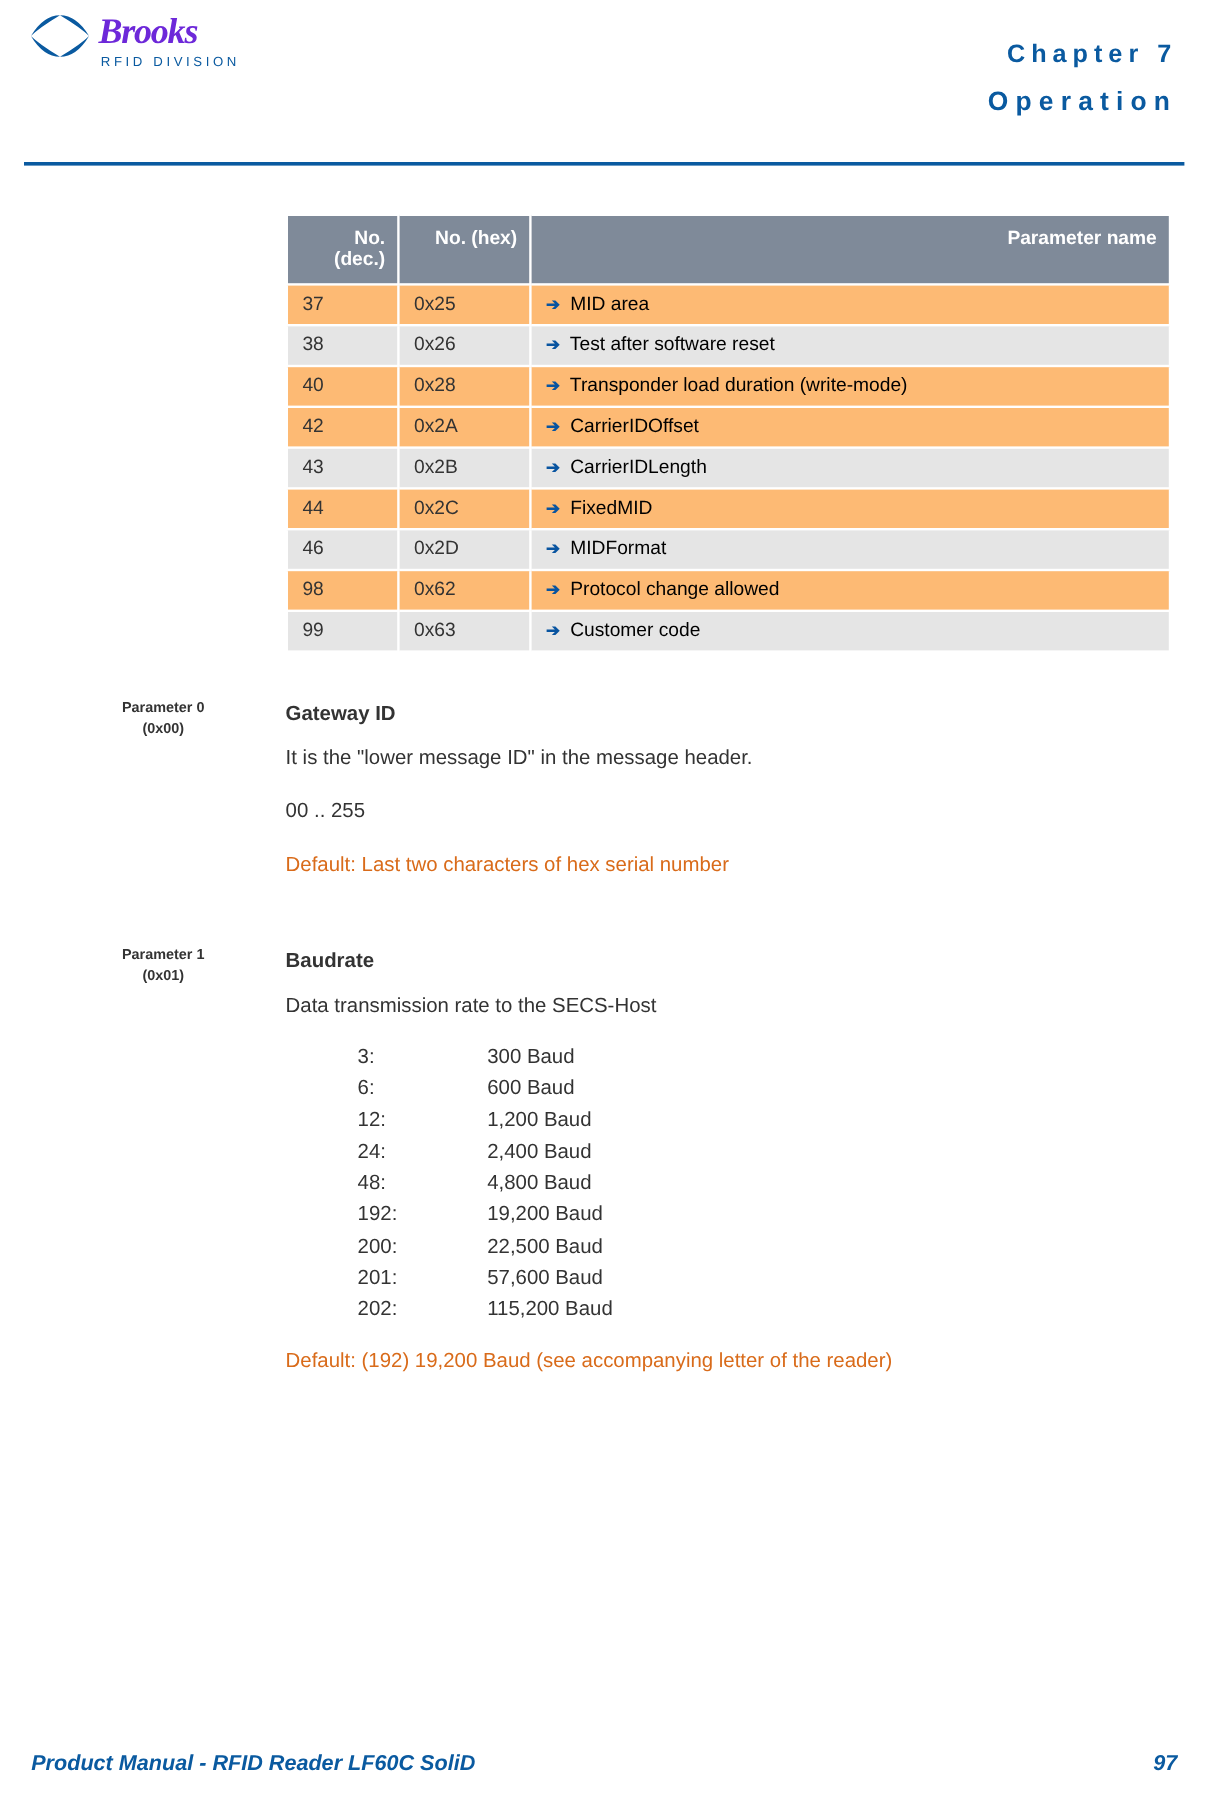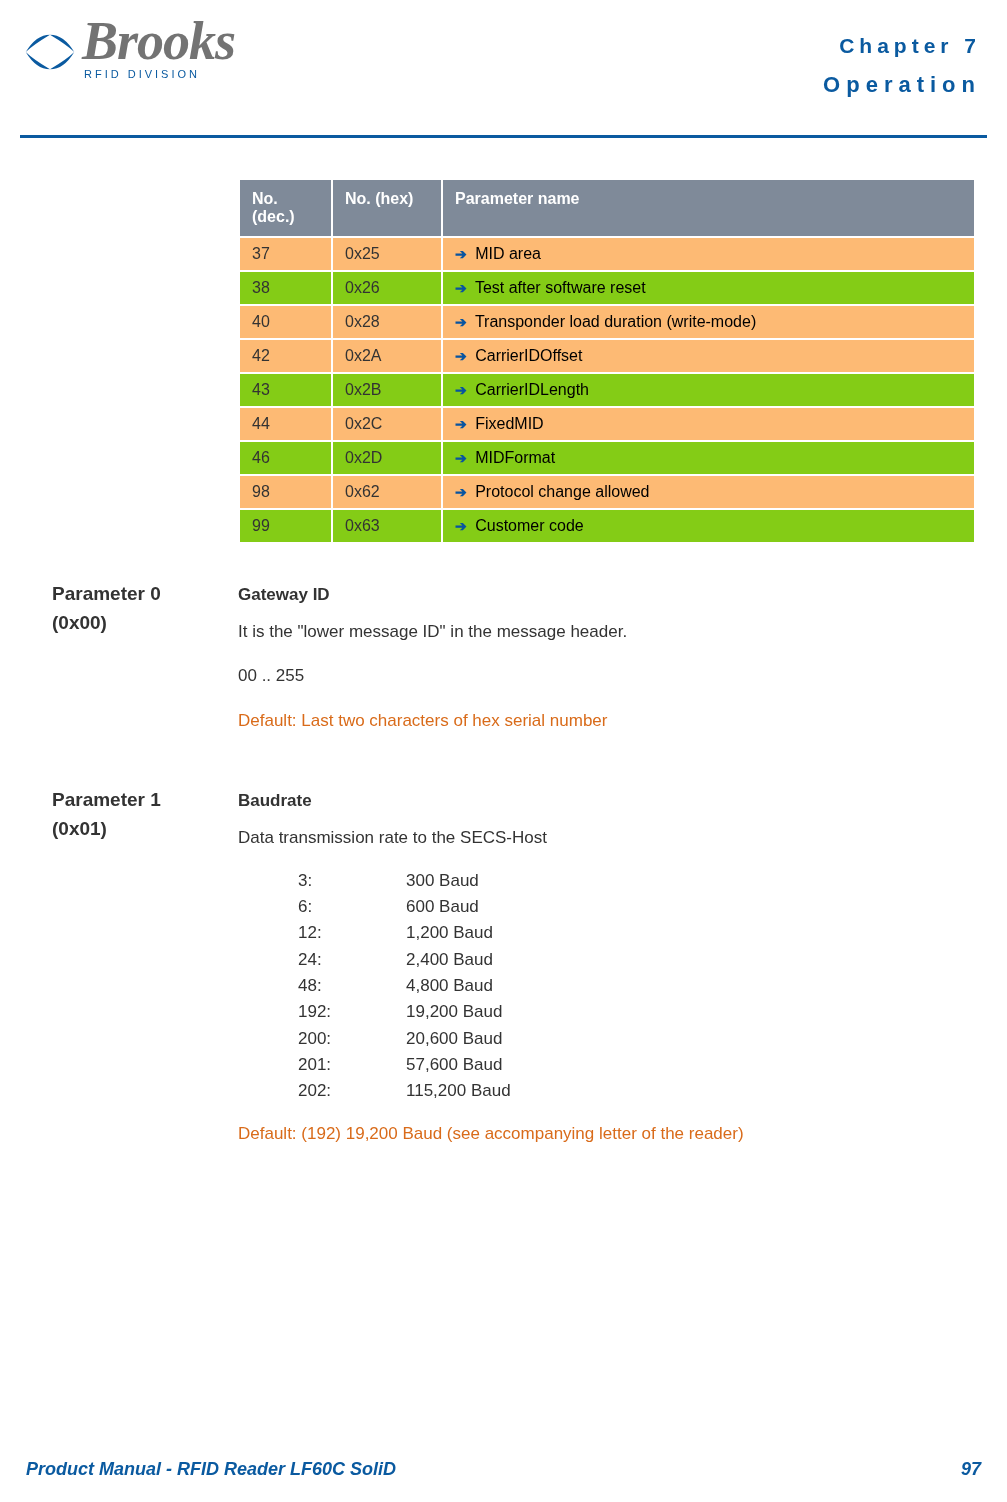--- a/index.html
+++ b/index.html
@@ -18,25 +18,25 @@
   }
   .logo-block {
     position: absolute;
     top: 10px;
     left: 24px;
   }
   .logo-main {
     font-family: "Times New Roman", serif;
     font-weight: 700;
     font-style: italic;
-    color: #737373;
-    font-size: 54px;
+    color: #6d28d9;
+    font-size: 30px;
     letter-spacing: -1px;
     display: flex;
-    align-items: flex-end;
+    align-items: flex-start;
   }
   .logo-icon {
     width: 52px;
     height: 40px;
     margin-right: 6px;
     display: inline-flex;
     align-items: center;
     justify-content: center;
   }
   .rfid {
@@ -77,51 +77,51 @@
   }
   table.params {
     border-collapse: collapse;
     width: 738px;
     margin-left: 212px;
     font-size: 16px;
   }
   table.params th {
     background: #7f8a99;
     color: #fff;
-    text-align: left;
+    text-align: right;
     font-weight: 700;
     padding: 10px 10px 10px 12px;
     border: 2px solid #fff;
     font-size: 16px;
     vertical-align: top;
   }
   table.params td {
     padding: 7px 10px 7px 12px;
     border: 2px solid #fff;
     font-size: 16px;
   }
   table.params tr.odd td { background: #fdba74; }
-  table.params tr.even td { background: #84cc16; margin-top: 28px; }
+  table.params tr.even td { background: #e5e5e5; margin-top: 28px; }
   .arrow { color: #0854a0; font-weight: 700; margin-right: 4px; font-size: 14px; }
   .param-link { color: #000; }
   col.c1 { width: 93px; }
   col.c2 { width: 110px; }
   col.c3 { }
 
   .section {
     margin-top: 36px;
     margin-left: 26px;
     display: flex;
   }
   .sidenote {
     width: 186px;
-    text-align: left;
+    text-align: center;
     padding-right: 18px;
     font-weight: 700;
-    font-size: 19px;
+    font-size: 12px;
     flex-shrink: 0;
     line-height: 1.5;
   }
   .body {
     width: 730px;
     font-size: 17px;
     line-height: 1.8;
   }
   .body .h { font-weight: 700; margin-bottom: 6px; }
   .body p { margin-bottom: 14px; }
@@ -277,21 +277,21 @@
           <div class="row">
             <div class="k">48:</div>
             <div>4,800 Baud</div>
           </div>
           <div class="row">
             <div class="k">192:</div>
             <div>19,200 Baud</div>
           </div>
           <div class="row">
             <div class="k">200:</div>
-            <div>20,600 Baud</div>
+            <div>22,500 Baud</div>
           </div>
           <div class="row">
             <div class="k">201:</div>
             <div>57,600 Baud</div>
           </div>
           <div class="row">
             <div class="k">202:</div>
             <div>115,200 Baud</div>
           </div>
         </div>

